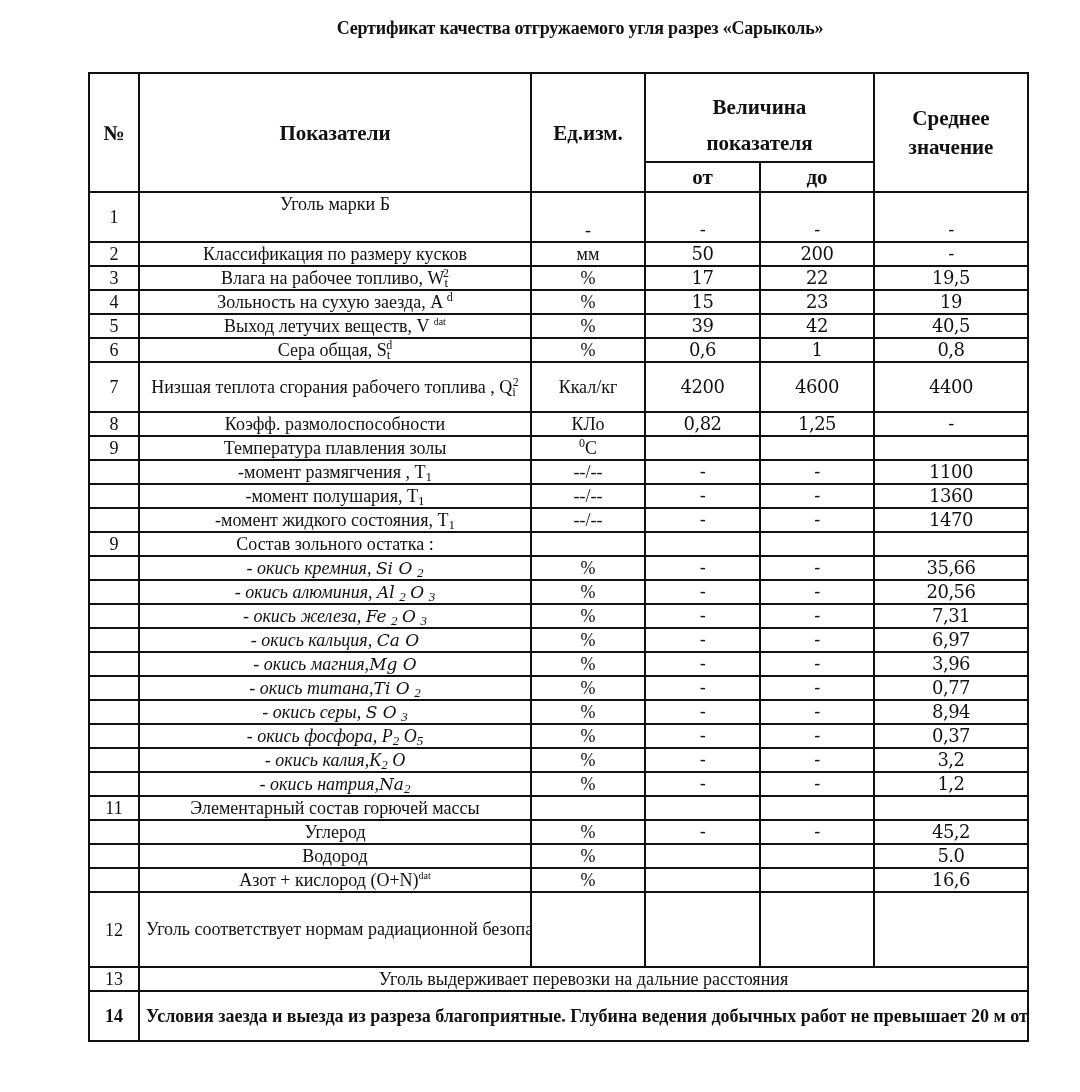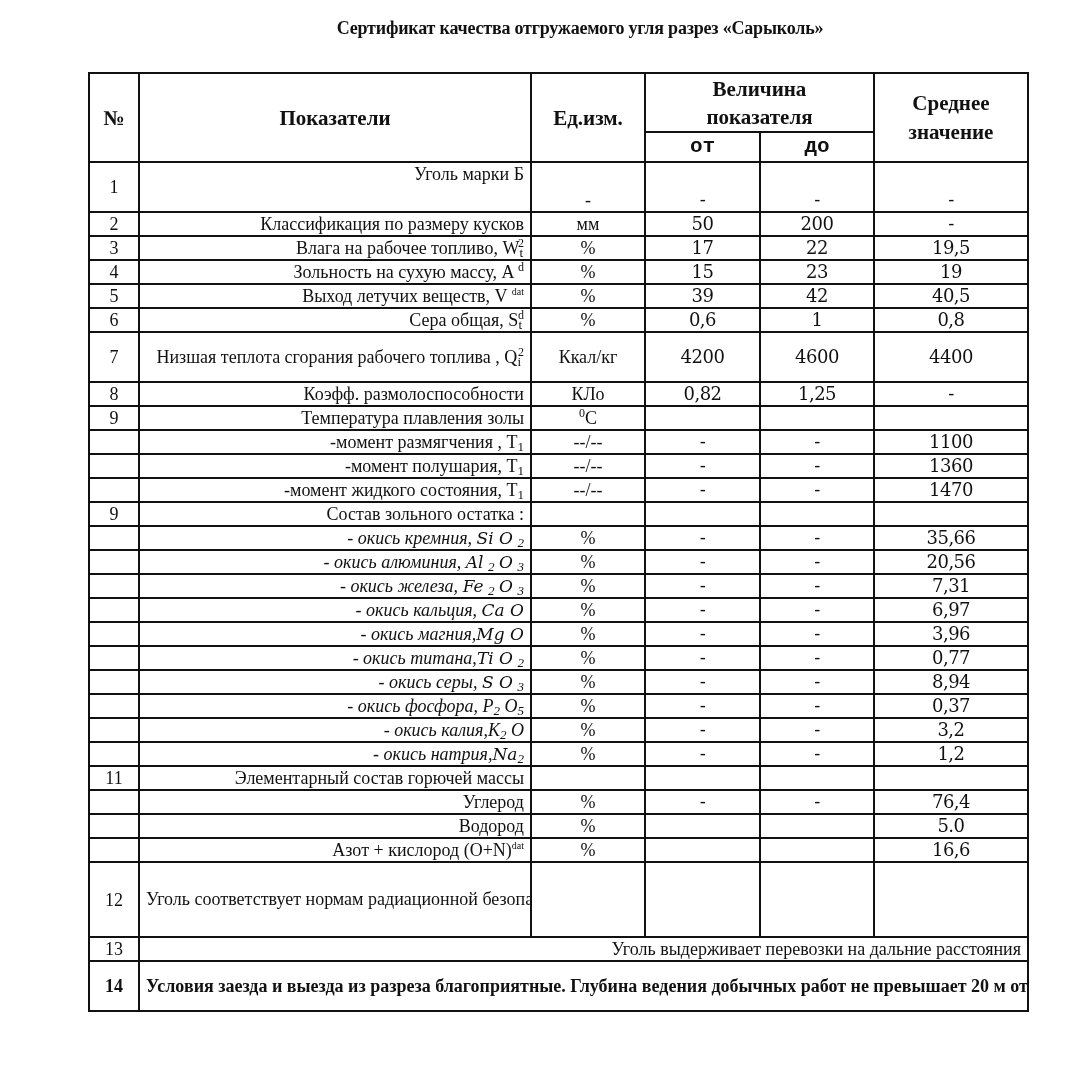--- a/index.html
+++ b/index.html
@@ -24,23 +24,23 @@
     padding: 0 6px;
     font-size: 18px;
     line-height: 22px;
     vertical-align: middle;
     overflow: hidden;
     white-space: nowrap;
   }
   table.cert th {
     font-weight: bold; font-size: 21px; text-align: center; line-height: 28px;
   }
-  th.sub { font-weight: normal; font-size: 16px; line-height: 20px; height: 22px; font-family: Liberation Mono, monospace; }
+  th.sub { font-weight: normal; font-size: 16px; line-height: 20px; height: 22px; }
   td.num { text-align: center; padding: 0; vertical-align: top; padding-top: 1px; font-size: 19px; }
-  td.lbl { text-align: right; padding-left: 9px; }
+  td.lbl { text-align: center; padding-left: 9px; }
   td.c { text-align: center; font-family: "DejaVu Serif", serif; font-size: 17px; letter-spacing: -0.5px; }
   td.unit { text-align: center; }
   td.wrap { white-space: normal; font-family: Liberation Serif, serif; }
   td.it { font-style: italic; }
   .chem { font-family: "DejaVu Serif", serif; font-style: italic; font-size: 17px; }
   sup { font-size: 12px; line-height: 0; vertical-align: 7px; }
   sub { font-size: 13px; line-height: 0; vertical-align: -3px; }
   .r1 td { height: 48px; }
   .r1 td.c, .r1 td.unit { vertical-align: bottom; }
   .rh { height: 24px; }
@@ -61,21 +61,21 @@
     <col style="width:114px">
     <col style="width:115px">
     <col style="width:114px">
     <col style="width:154px">
   </colgroup>
   <thead>
     <tr style="height:59px">
       <th rowspan="2">№</th>
       <th rowspan="2">Показатели</th>
       <th rowspan="2">Ед.изм.</th>
-      <th colspan="2" style="white-space:normal;line-height:28px;padding:0 20px 0"><span>Величина показателя</span></th>
+      <th colspan="2" style="white-space:normal;line-height:36px;padding:15px 20px 0"><span>Величина показателя</span></th>
       <th rowspan="2" style="white-space:normal;line-height:29px;padding:0 24px"><span>Среднее значение</span></th>
     </tr>
     <tr>
       <th class="sub">от</th>
       <th class="sub">до</th>
     </tr>
   </thead>
   <tbody>
 
     <tr class="r1">
@@ -100,21 +100,21 @@
       <td class="num">3</td>
       <td class="lbl"><span>Влага на рабочее топливо, W</span><sub>t</sub><sup style="margin-left:-5px">2</sup></td>
       <td class="unit">%</td>
       <td class="c">17</td>
       <td class="c">22</td>
       <td class="c">19,5</td>
     </tr>
 
     <tr class="rh">
       <td class="num">4</td>
-      <td class="lbl"><span>Зольность на сухую массу, A </span><sup>d</sup></td>
+      <td class="lbl"><span>Зольность на сухую заезда, A </span><sup>d</sup></td>
       <td class="unit">%</td>
       <td class="c">15</td>
       <td class="c">23</td>
       <td class="c">19</td>
     </tr>
 
     <tr class="rh">
       <td class="num">5</td>
       <td class="lbl"><span>Выход летучих веществ, V </span><sup style="font-size:10px">dat</sup></td>
       <td class="unit">%</td>
@@ -281,21 +281,21 @@
       <td class="c"></td>
       <td class="c"></td>
       <td class="c"></td>
     </tr>
     <tr class="rh">
       <td class="num"></td>
       <td class="lbl">Углерод</td>
       <td class="unit">%</td>
       <td class="c">-</td>
       <td class="c">-</td>
-      <td class="c">76,4</td>
+      <td class="c">45,2</td>
     </tr>
     <tr class="rh">
       <td class="num"></td>
       <td class="lbl">Водород</td>
       <td class="unit">%</td>
       <td class="c"></td>
       <td class="c"></td>
       <td class="c">5.0</td>
     </tr>
     <tr class="rh">

